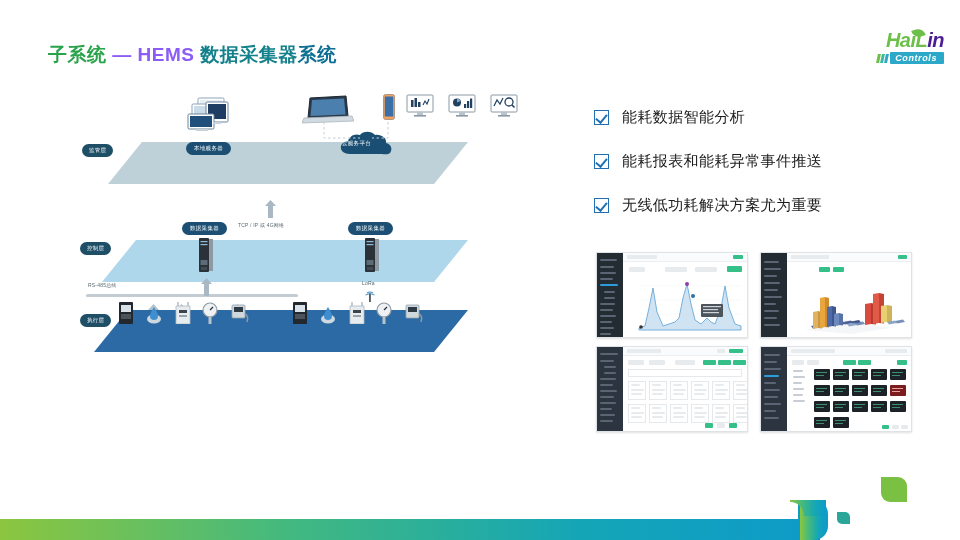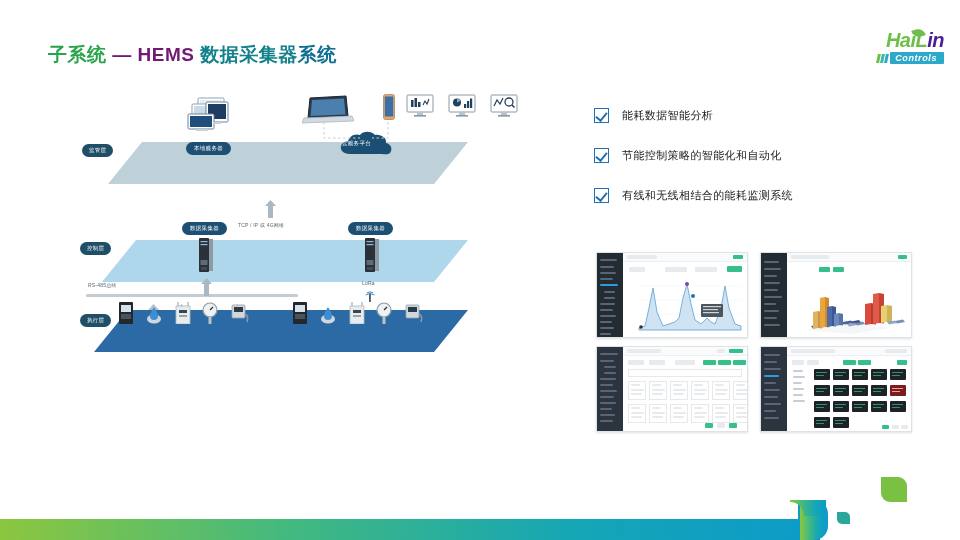--- a/index.html
+++ b/index.html
@@ -18,21 +18,21 @@
   
   #page-title {
     position: absolute;
     left: 48px; top: 42px;
     font-size: 19px;
     font-weight: bold;
     letter-spacing: .5px;
     white-space: nowrap;
   }
   #page-title .g1 { color: #2aa44a; }
-  #page-title .g2 { color: #701a75; }
+  #page-title .g2 { color: #8b5cf6; }
   #page-title .g3 { color: #12818b; }
   #page-title .g4 { color: #0e6f93; }
 
   
   #logo {
     position: absolute;
     right: 16px; top: 30px;
     width: 126px; height: 40px;
   }
   #logo .brand {
@@ -162,21 +162,21 @@
   .check-box::after {
     content: "";
     position: absolute;
     left: 2.5px; top: 1px;
     width: 5px; height: 9px;
     border: solid #1f6fb2;
     border-width: 0 2.2px 2.2px 0;
     transform: rotate(40deg);
   }
   .check-label {
-    font-size: 11px;
+    font-size: 15px;
     color: #1b1b1b;
     letter-spacing: .4px;
     white-space: nowrap;
   }
 
   
   #thumbs {
     position: absolute;
     left: 596px; top: 252px;
     width: 320px; height: 182px;
@@ -514,25 +514,25 @@
   </div>
 
 
   <div id="checklist">
     <div class="check-row">
       <span class="check-box"></span>
       <span class="check-label">能耗数据智能分析</span>
     </div>
     <div class="check-row">
       <span class="check-box"></span>
-      <span class="check-label">节能控制策略的智能化和自动化</span>
+      <span class="check-label">能耗报表和能耗异常事件推送</span>
     </div>
     <div class="check-row">
       <span class="check-box"></span>
-      <span class="check-label">有线和无线相结合的能耗监测系统</span>
+      <span class="check-label">无线低功耗解决方案尤为重要</span>
     </div>
   </div>
 
   <div id="thumbs">
 
     <div class="thumb">
       <div class="t-side">
         <div class="sidebar-row" style="top:6px;  width:17px;"></div>
         <div class="sidebar-row" style="top:13px; width:14px;"></div>
         <div class="sidebar-row" style="top:19px; width:16px;"></div>

